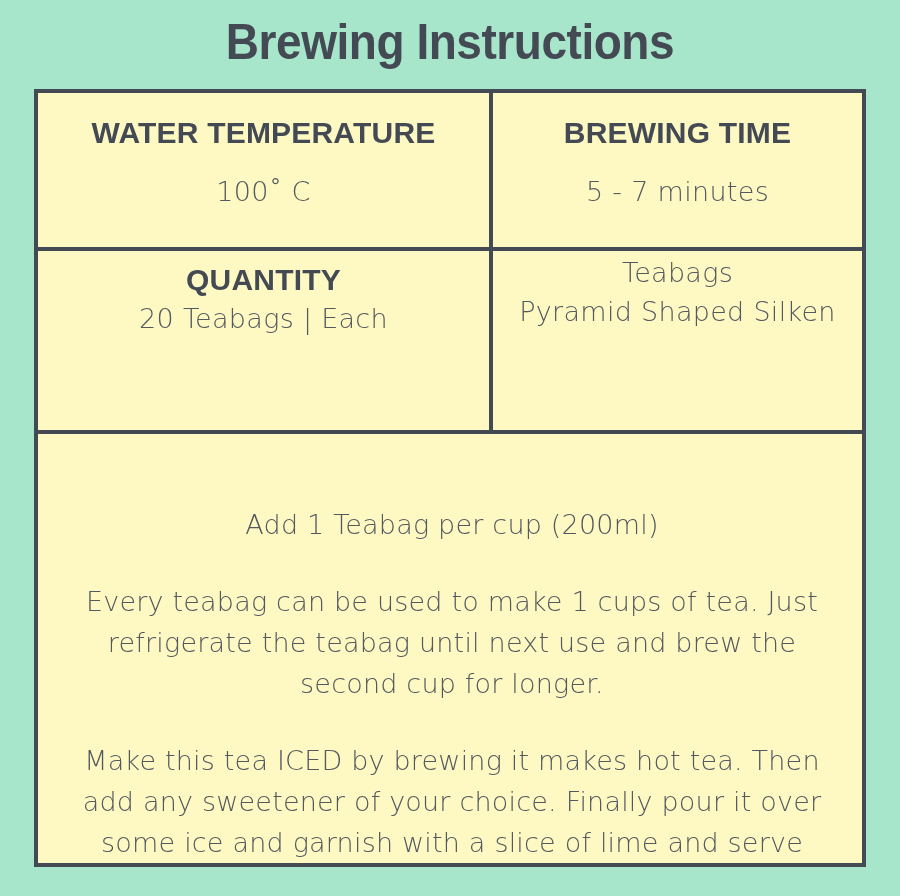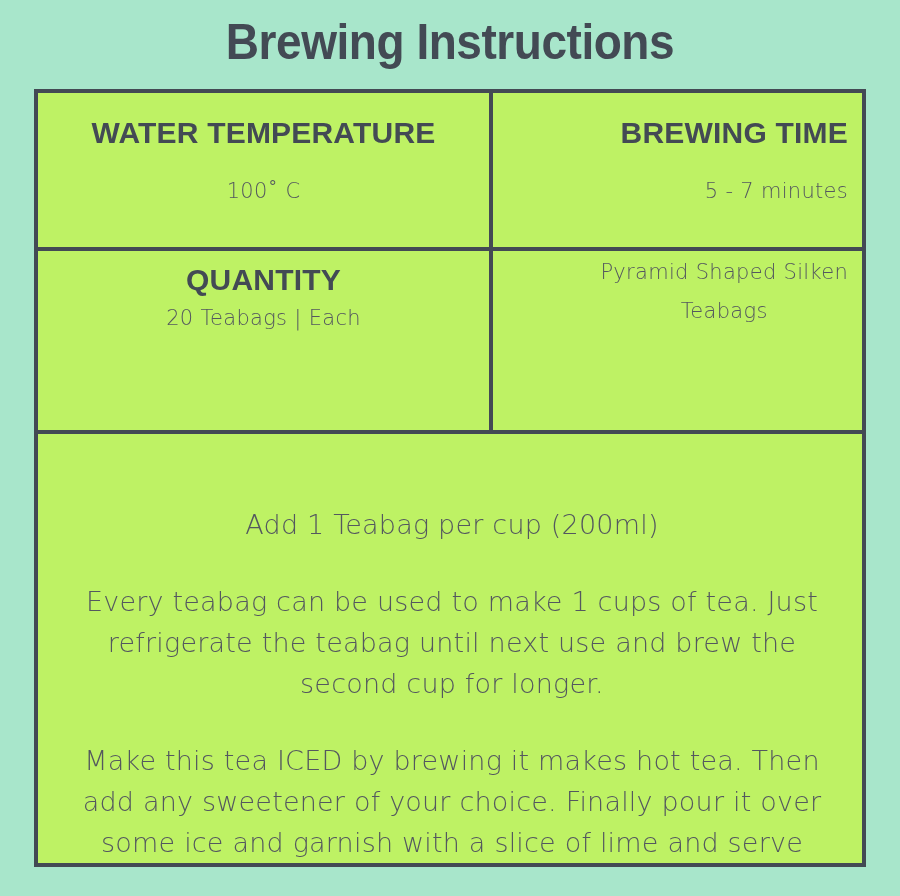--- a/index.html
+++ b/index.html
@@ -35,21 +35,21 @@
     transform-origin: center center;
   }
   .table {
     position: absolute;
     left: 34px;
     top: 89px;
     width: 832px;
     height: 778px;
     box-sizing: border-box;
     border: 4px solid #434a54;
-    background: #bef264;
+    background: #fef9c3;
     display: flex;
     flex-direction: column;
   }
   .row {
     display: flex;
     flex-direction: row;
     width: 100%;
     box-sizing: border-box;
   }
   .row-1 {
@@ -67,38 +67,37 @@
     align-items: center;
     justify-content: flex-start;
     padding: 0 14px;
   }
   .cell-left {
     width: 455px;
     border-right: 4px solid #434a54;
   }
   .cell-right {
     flex: 1 1 auto;
-    align-items: flex-end;
   }
   .cell-head {
     font-family: "Liberation Sans", sans-serif;
     font-weight: bold;
     font-size: 30px;
     line-height: 34px;
     color: #434a54;
     letter-spacing: 0.2px;
     text-align: center;
     white-space: nowrap;
   }
   .row-1 .cell-head { margin-top: 23px; }
   .row-2 .cell-head { margin-top: 12px; }
   .cell-value {
     font-family: "DejaVu Sans Light", "Liberation Sans", sans-serif;
     font-weight: 300;
-    font-size: 21px;
+    font-size: 27px;
     line-height: 39px;
     color: #54585f;
     text-align: center;
     letter-spacing: 0.3px;
   }
   .row-1 .cell-value { margin-top: 22px; }
   .row-2 .cell-value { margin-top: 2px; }
   .notes {
     flex: 1 1 auto;
     box-sizing: border-box;
@@ -144,22 +143,22 @@
 
     <div class="row row-2">
       <div class="cell cell-left">
         <div class="cell-head">QUANTITY</div>
         <div class="cell-value">
           <div>20 Teabags | Each</div>
         </div>
       </div>
       <div class="cell cell-right">
         <div class="cell-value">
+          <div>Teabags</div>
           <div>Pyramid Shaped Silken</div>
-          <div>Teabags</div>
         </div>
       </div>
     </div>
 
     <div class="notes">
       <div class="note note-1">Add 1 Teabag per cup (200ml)</div>
       <div class="note note-2">Every teabag can be used to make 1 cups of tea. Just refrigerate the teabag until next use and brew the second cup for longer.</div>
       <div class="note note-3">Make this tea ICED by brewing it makes hot tea. Then add any sweetener of your choice. Finally pour it over some ice and garnish with a slice of lime and serve</div>
     </div>
 

